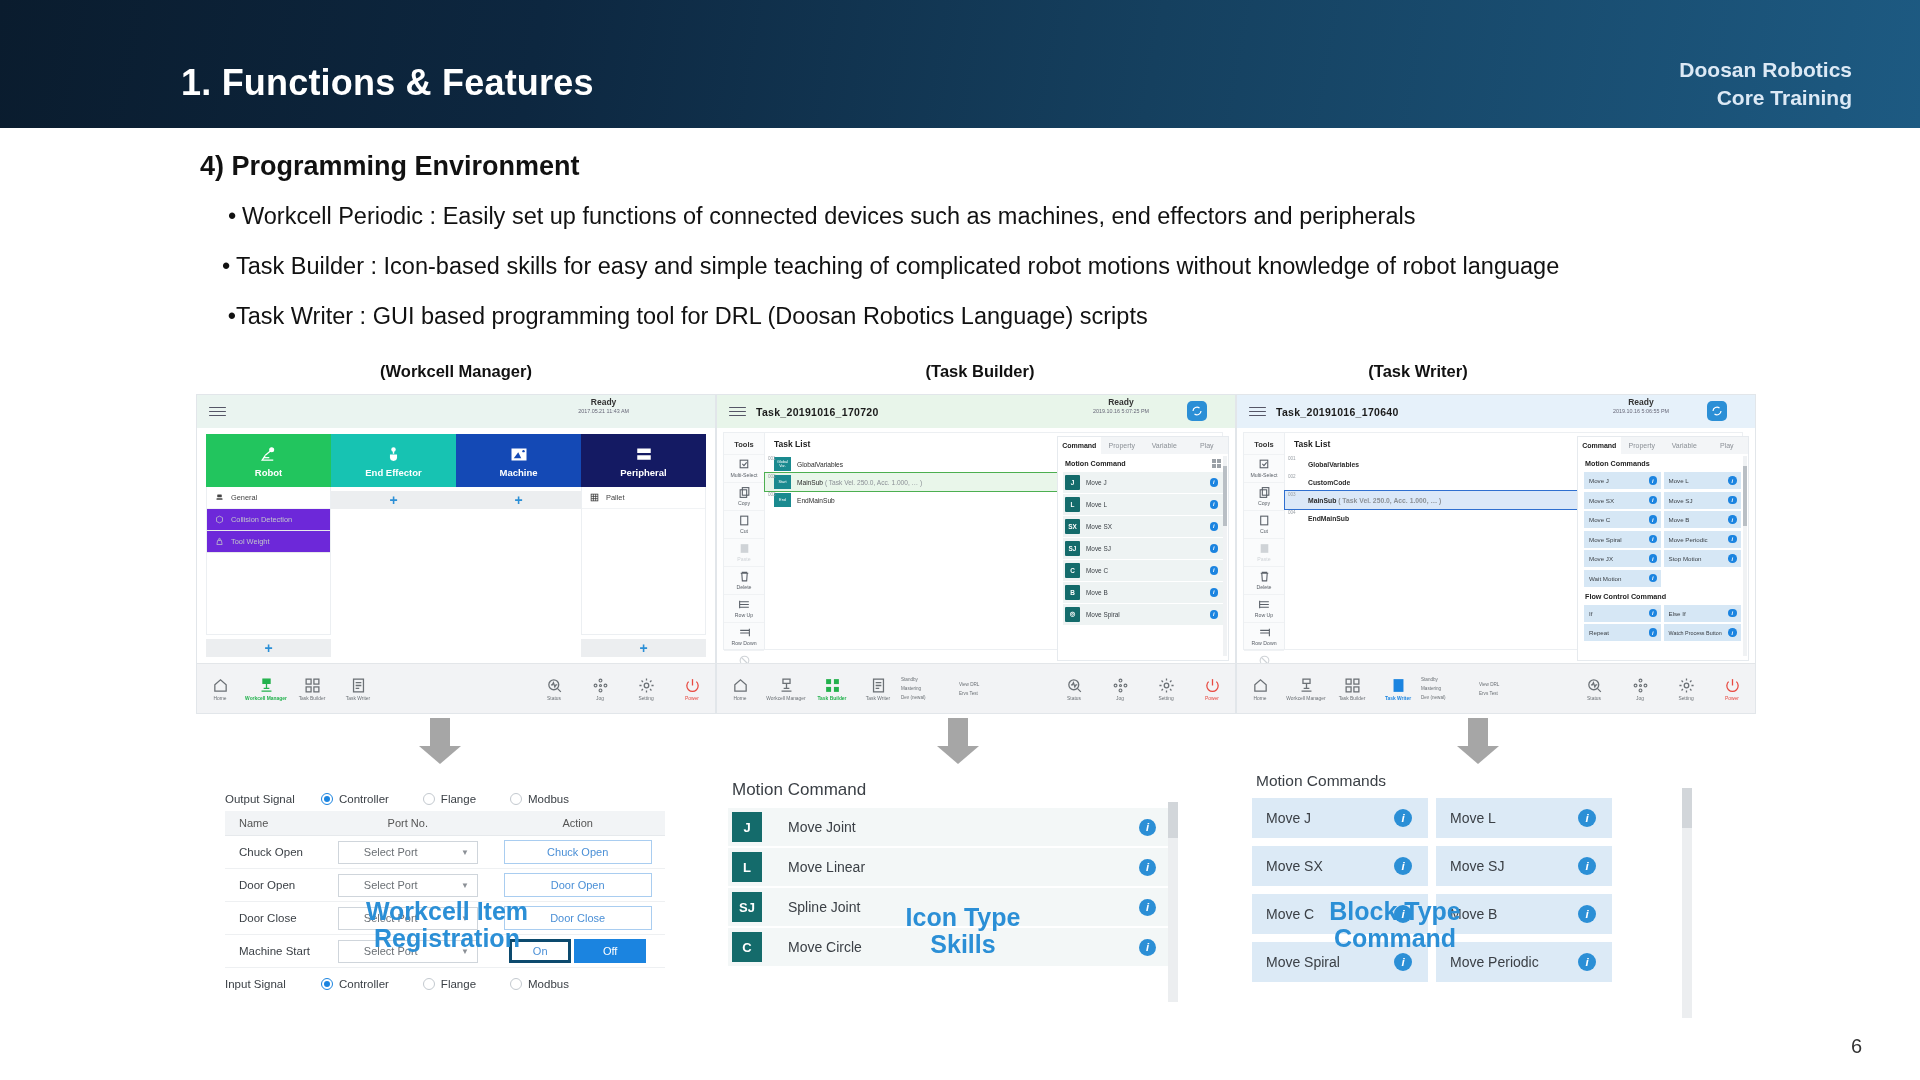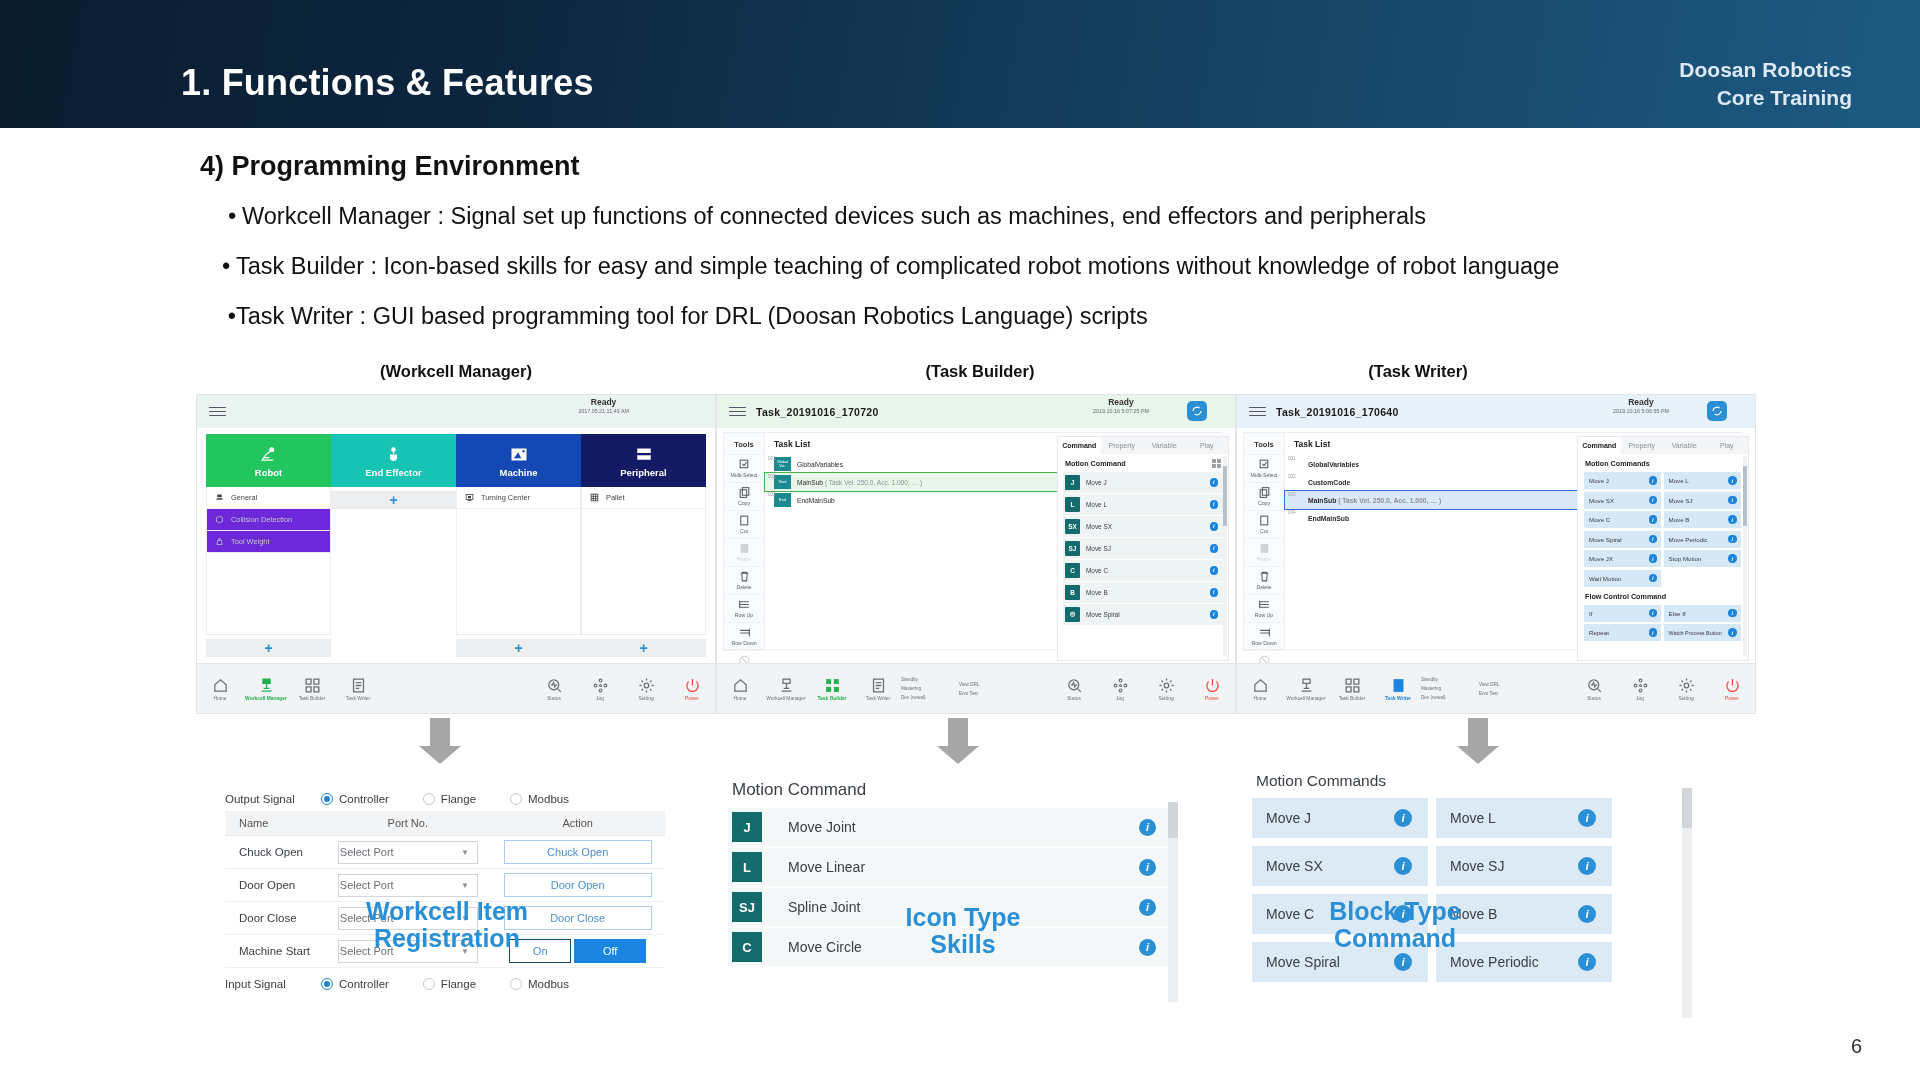--- a/index.html
+++ b/index.html
@@ -216,29 +216,29 @@
   .tbl th {
     background:#f2f4f6; font-size:11px; font-weight:normal; color:#555; padding:6px 0; text-align:center;
     border-bottom:1px solid #e6e9ec;
   }
   .tbl th.l { text-align:left; padding-left:14px; }
   .tbl td { font-size:11.5px; color:#3b4046; padding:4px 0; border-bottom:1px solid #eef0f2; }
   .tbl td.l { padding-left:14px; }
   .tbl td.c { text-align:center; }
   .selport {
     width:140px; height:23px; border:1px solid #cfd5db; background:#fff; font-size:11px; color:#6b7075;
-    display:inline-flex; align-items:center; padding:0 1px; position:relative; text-align:left;
+    display:inline-flex; align-items:center; padding:0 25px; position:relative; text-align:left;
   }
   .selport .cv { position:absolute; right:8px; color:#8b9096; font-size:8px; }
   .actbtn {
     width:148px; height:24px; border:1px solid #a9cdf0; color:#4a8fd6; background:#fff;
     font-size:11px; display:inline-flex; align-items:center; justify-content:center;
   }
   .onoff { display:inline-flex; gap:3px; }
-  .onoff .on-b { width:62px; height:24px; border:1px solid #0c4a6e; color:#4a8fd6; background:#fff;
+  .onoff .on-b { width:62px; height:24px; border:3px solid #0c4a6e; color:#4a8fd6; background:#fff;
     font-size:11px; display:flex; align-items:center; justify-content:center; }
   .onoff .off-b { width:72px; height:24px; background:#1b84e0; color:#fff;
     font-size:11px; display:flex; align-items:center; justify-content:center; }
 
   
   .d2-title { font-size:17px; color:#3b4046; padding:2px 0 8px 4px; }
   .d2-row {
     display:flex; align-items:center; height:38px; margin-bottom:2px; background:#f3f7f7;
     position:relative; padding-left:4px;
   }
@@ -287,21 +287,21 @@
 
 <div class="header">
   <div class="header-title">1. Functions &amp; Features</div>
   <div class="header-brand">
     <div>Doosan Robotics</div>
     <div>Core Training</div>
   </div>
 </div>
 
 <div class="section-title">4) Programming Environment</div>
-<div class="bullet b1"><span class="dot">•</span><span>Workcell Manager : Signal set up functions of connected devices such as machines, end effectors and peripherals</span></div>
+<div class="bullet b1"><span class="dot">•</span><span>Workcell Periodic : Easily set up functions of connected devices such as machines, end effectors and peripherals</span></div>
 <div class="bullet b2"><span class="dot">•</span><span>Task Builder : Icon-based skills for easy and simple teaching of complicated robot motions without knowledge of robot language</span></div>
 <div class="bullet b3"><span class="dot">•</span><span>Task Writer : GUI based programming  tool for DRL (Doosan Robotics Language) scripts</span></div>
 
 <div class="caption" style="left:346px; top:362px; width:220px;">(Workcell Manager)</div>
 <div class="caption" style="left:880px; top:362px; width:200px;">(Task Builder)</div>
 <div class="caption" style="left:1318px; top:362px; width:200px;">(Task Writer)</div>
 
 <div class="panel p1">
   <div class="panel-top">
     <div class="hamburger">
@@ -377,32 +377,20 @@
     <div class="card">
       <div class="card-head" style="background:#1449b5">
         <div class="ci">
           <svg width="18" height="15" viewBox="0 0 24 20">
               <rect x="2" y="2" width="20" height="16" fill="#fff"></rect>
               <path d="M5 15 11 7l4 8z" fill="#1449b5"></path>
               <circle cx="18" cy="5.5" r="1.6" fill="#1449b5"></circle>
             </svg>
         </div>
         <div class="cl">Machine</div>
-      </div>
-      <div class="card-body">
-        <div class="card-item">
-          <span class="gi">
-              <svg width="9" height="9" viewBox="0 0 24 24" fill="none" stroke="#333" stroke-width="2">
-                <rect x="3" y="4" width="18" height="13"></rect>
-                <rect x="9" y="9" width="6" height="4" fill="#333"></rect>
-                <path d="M7 20h10"></path>
-              </svg>
-            </span>
-          <span>Turning Center</span>
-        </div>
       </div>
       <div class="card-plus">+</div>
     </div>
 
     <div class="card">
       <div class="card-head" style="background:#141a63">
         <div class="ci">
           <svg width="18" height="15" viewBox="0 0 24 20">
               <rect x="3" y="2" width="18" height="6" fill="#fff"></rect>
               <rect x="3" y="11" width="18" height="6" fill="#fff"></rect>

